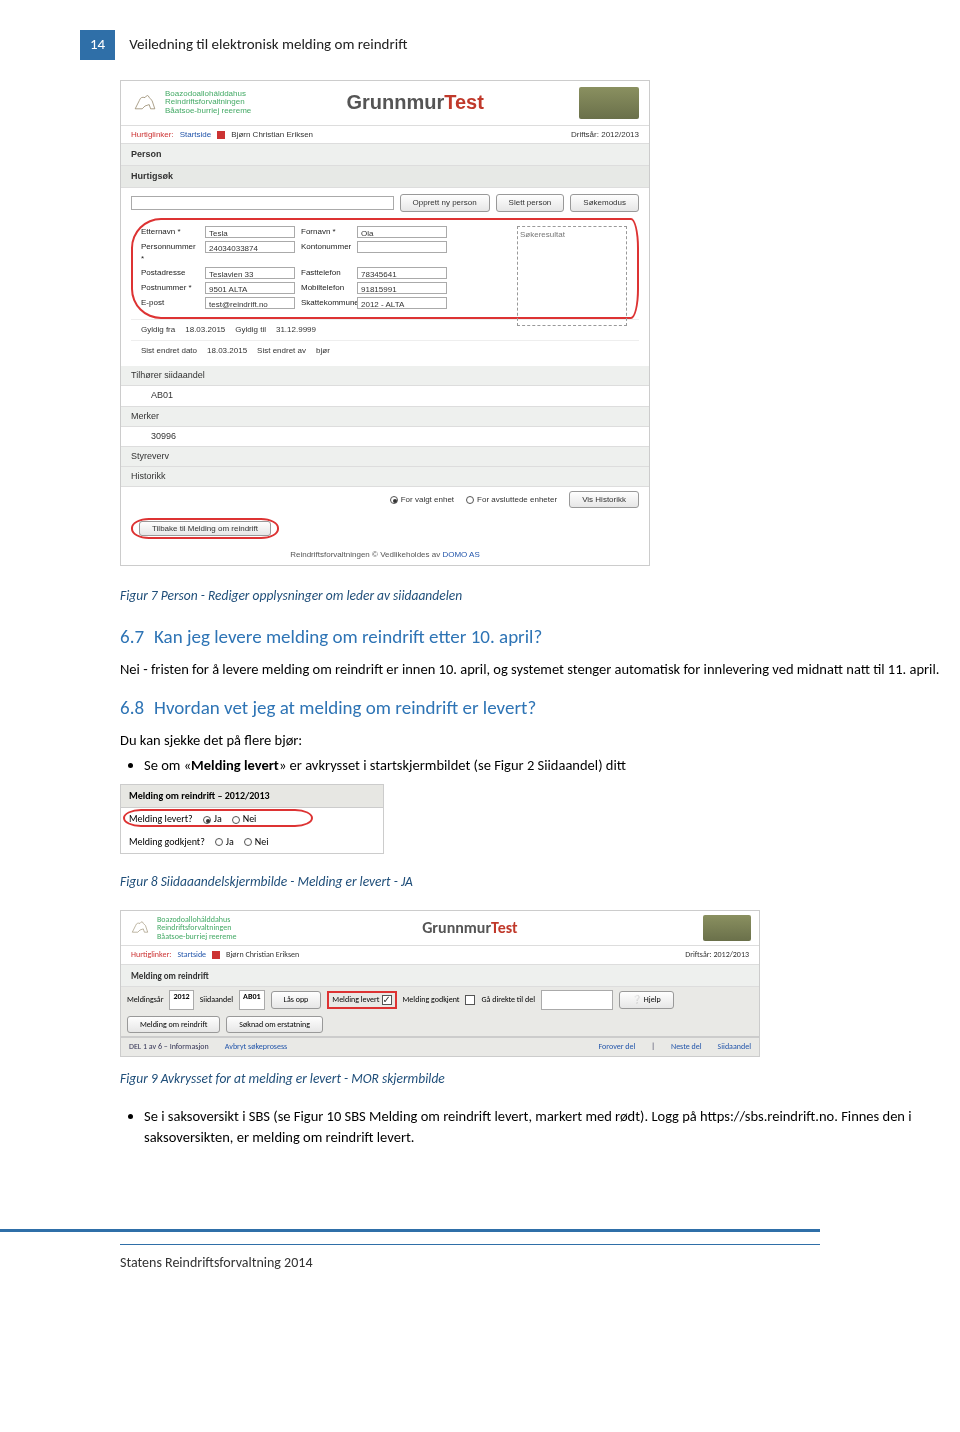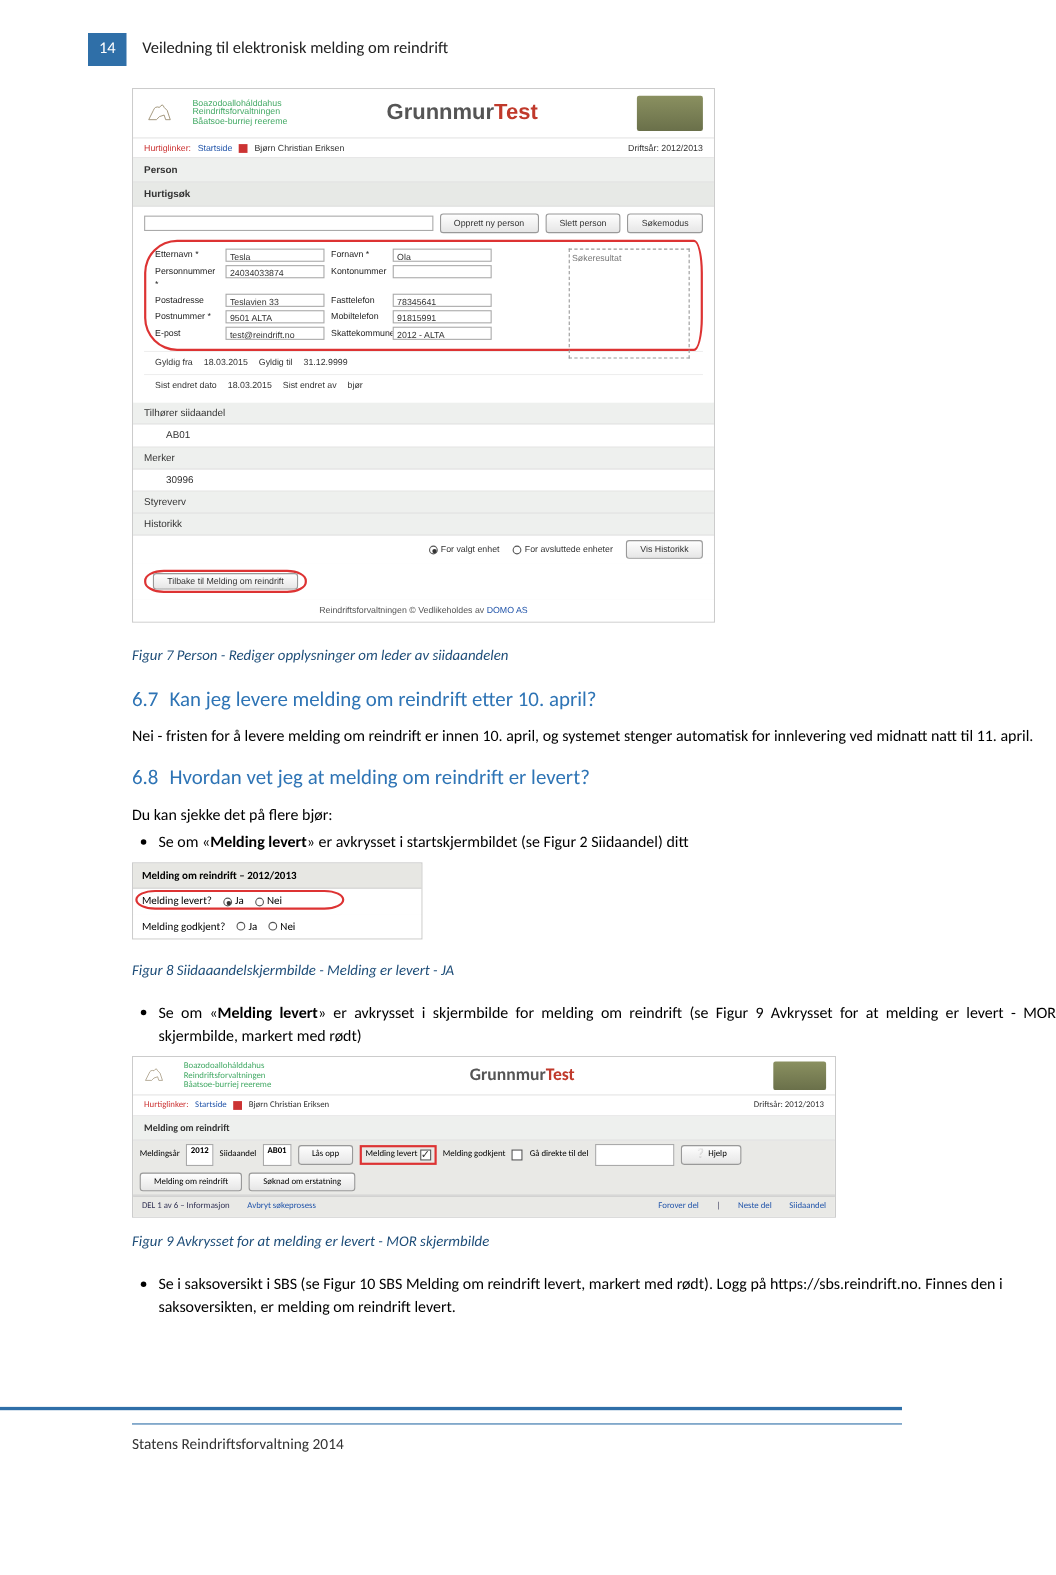--- a/index.html
+++ b/index.html
@@ -43,21 +43,21 @@
     width: 530px;
   }
   .ss-header {
     display: flex;
     align-items: center;
     justify-content: space-between;
     background: #fff;
     border-bottom: 1px solid #ddd;
     padding: 6px 10px;
   }
-  .ss-logo-left { display: flex; align-items: center; gap: 16px; justify-content: space-between; }
+  .ss-logo-left { display: flex; align-items: center; gap: 6px; justify-content: space-between; }
   .reindeer-icon {
     width: 28px; height: 22px;
     display: inline-block;
   }
   .ss-logo-text { font-size: 8px; color: #4a6; line-height: 1.1; }
   .ss-brand { font-size: 20px; font-weight: bold; }
   .ss-brand .grey { color: #555; }
   .ss-brand .red { color: #c0392b; }
   .ss-img-right {
     width: 60px; height: 32px;
@@ -435,25 +435,20 @@
     </div>
     <div class="mini-row">
       <span>Melding godkjent?</span>
       <span><span class="radio-dot"></span><span>Ja</span></span>
       <span><span class="radio-dot"></span><span>Nei</span></span>
     </div>
   </div>
 
   <div class="caption">Figur 8 Siidaaandelskjermbilde - Melding er levert - JA</div>
 
-  <ul class="doc-list">
-    <li class="just">
-      <span>Se om «</span><b>Melding levert</b><span>» er avkrysset i skjermbilde for melding om reindrift (se Figur 9 Avkrysset for at melding er levert - MOR skjermbilde, markert med rødt)</span>
-    </li>
-  </ul>
 
   <div class="ss3">
     <div class="ss-header" style="padding:4px 8px">
       <div class="ss-logo-left">
         <span class="reindeer-icon" style="width:22px;height:18px">
           <svg viewBox="0 0 40 30">
               <path d="M6 24 L12 12 Q14 6 20 8 Q24 2 26 8 L30 12 L34 24 L28 24 L26 18 L20 20 L16 24 Z" fill="none" stroke="#8a7a5a" stroke-width="1"></path>
             </svg>
         </span>
         <div class="ss-logo-text">

